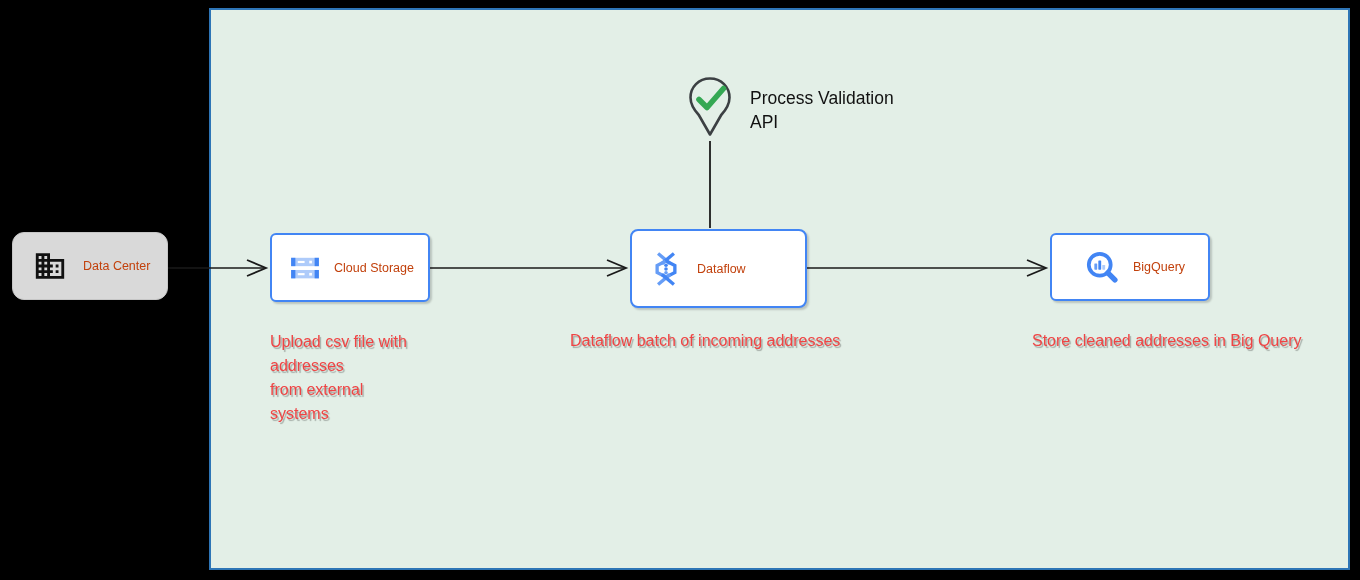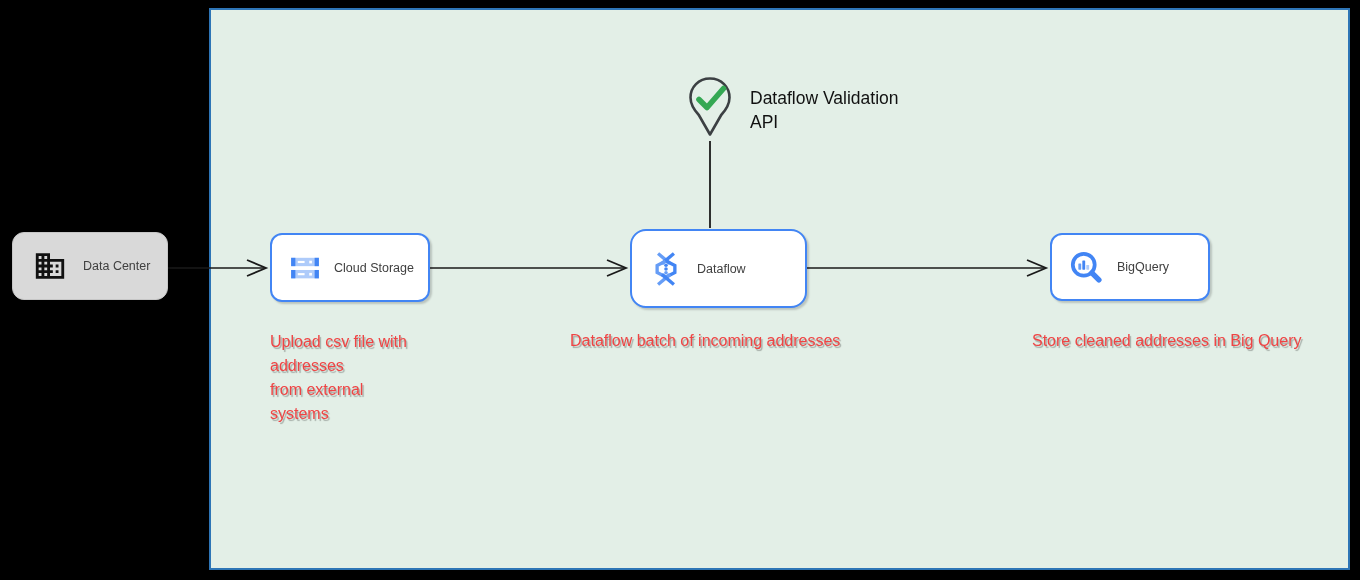--- a/index.html
+++ b/index.html
@@ -12,33 +12,33 @@
   .surface{
     position:absolute;left:209px;top:8px;width:1141px;height:562px;
     box-sizing:border-box;
     background:#e3efe7;
     border:2px solid #2e75b6;
     box-shadow:2px 2px 3px rgba(0,0,0,0.45);
   }
   .connectors{position:absolute;left:0;top:0;width:1360px;height:580px;pointer-events:none;}
   .node{
     position:absolute;display:flex;align-items:center;box-sizing:border-box;
-    background:#ffffff;border:2px solid #4285f4;border-radius:12px;
+    background:#ffffff;border:2px solid #4285f4;border-radius:6px;
     box-shadow:2px 2px 2px rgba(0,0,0,0.18);
   }
   .node .icon{flex:0 0 auto;}
-  .node-label{font-size:12.5px;color:#404040;white-space:nowrap;}
+  .node-label{font-size:12.5px;color:#c2410c;white-space:nowrap;}
   .node-datacenter{
     left:12px;top:232px;width:156px;height:68px;
     background:#d9d9d9;border:1px solid #c6c6c6;border-radius:12px;
     padding-left:20px;gap:16px;
   }
   .node-cloudstorage{left:270px;top:233px;width:160px;height:69px;padding-left:16px;gap:12px;}
-  .node-dataflow{left:630px;top:229px;width:177px;height:79px;border-radius:16px;padding-left:15px;gap:12px;}
-  .node-bigquery{left:1050px;top:233px;width:160px;height:68px;padding-left:16px;gap:13px;}
+  .node-dataflow{left:630px;top:229px;width:177px;height:79px;border-radius:8px;padding-left:15px;gap:12px;}
+  .node-bigquery{left:1050px;top:233px;width:160px;height:68px;padding-left:32px;gap:13px;}
   .pin{position:absolute;left:686px;top:76px;width:48px;height:62px;}
   .ava-label{
     position:absolute;left:750px;top:87px;
     font-size:17.5px;line-height:23.5px;color:#111;
     white-space:pre-line;
   }
   .caption{
     position:absolute;font-size:16px;line-height:24px;color:#ef4444;
     white-space:pre-line;
     text-shadow:1.5px 1.5px 1px rgba(0,0,0,0.28);
@@ -119,21 +119,21 @@
   <span class="node-label">BigQuery</span>
 </div>
 
 <div class="pin">
   <svg width="48" height="62" viewBox="0 0 48 62">
     <path d="M24 2.5 C12.6 2.5 4.5 11 4.5 21.5 C4.5 28.2 8 33.8 12.8 39 L24 58.5 L35.2 39 C40 33.8 43.5 28.2 43.5 21.5 C43.5 11 35.4 2.5 24 2.5 Z" fill="none" stroke="#3c4043" stroke-width="2.6" stroke-linejoin="round"></path>
     <path d="M13 23.5 L21 31.5 L37.5 12.5" fill="none" stroke="#34a853" stroke-width="5.6" stroke-linecap="round" stroke-linejoin="round"></path>
   </svg>
 </div>
 
-<div class="ava-label">Dataflow Validation
+<div class="ava-label">Process Validation
 API</div>
 
 <div class="caption caption-upload">Upload csv file with
 addresses
 from external
 systems</div>
 
 <div class="caption caption-process">Dataflow batch of incoming addresses</div>
 
 <div class="caption caption-store">Store cleaned addresses in Big Query</div>

